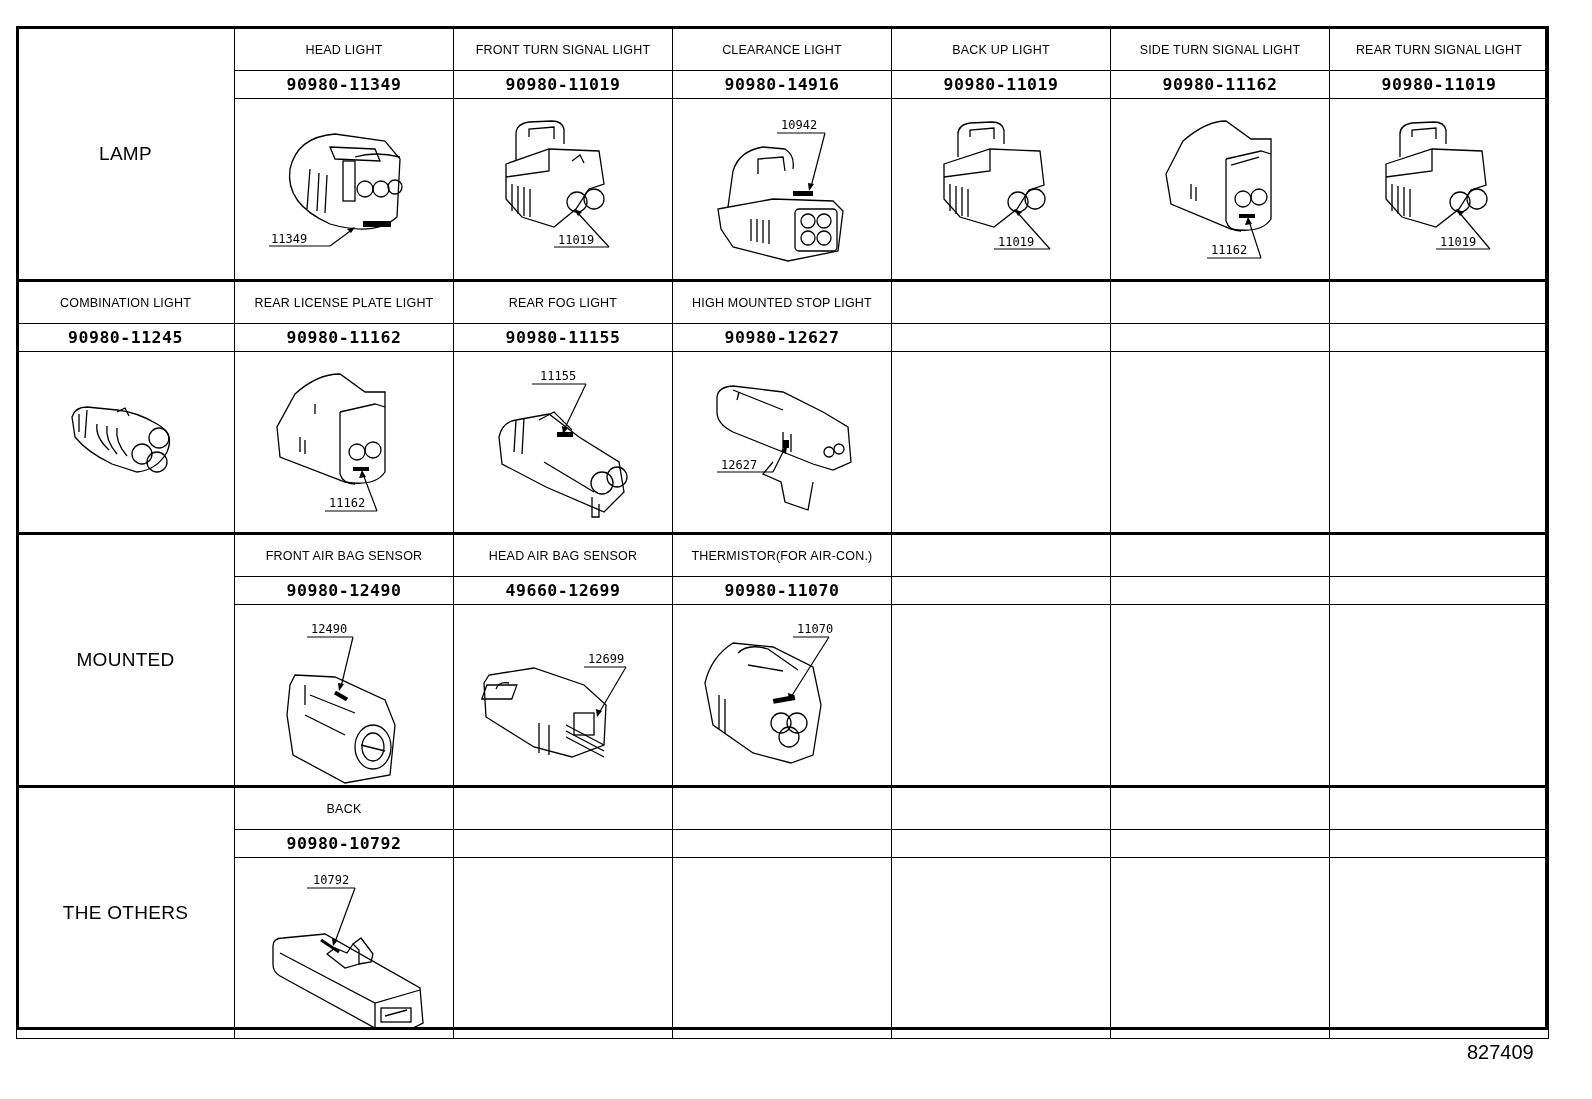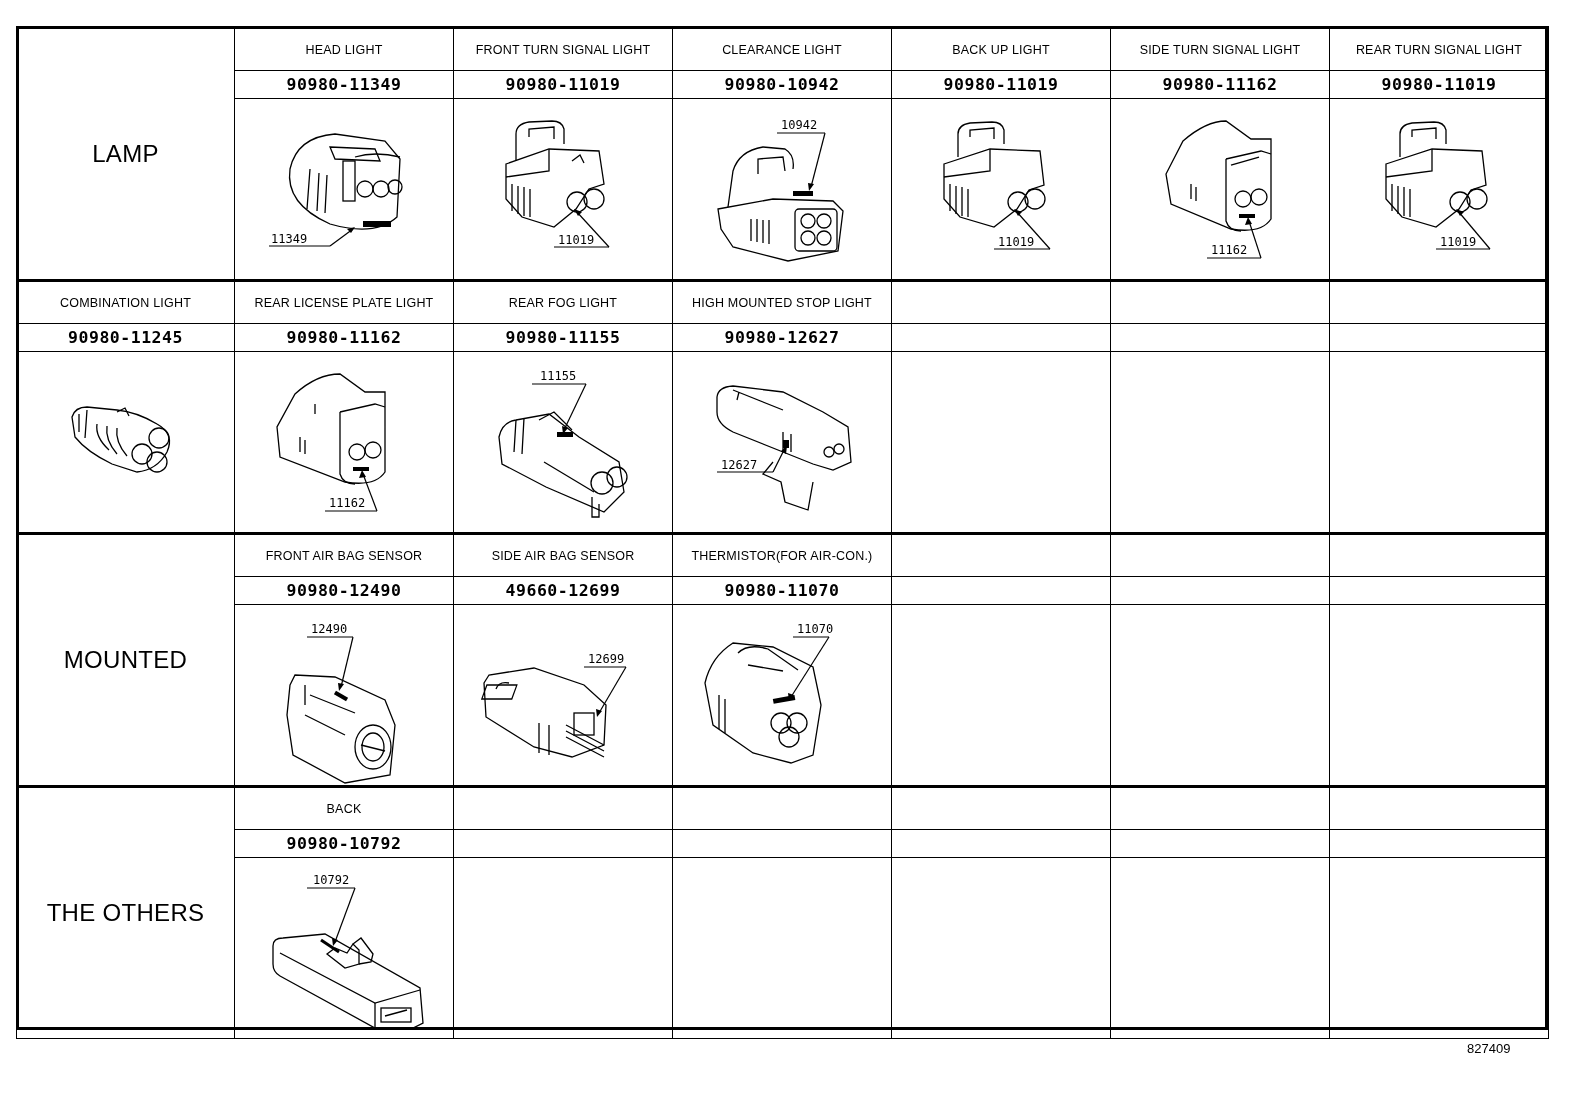--- a/index.html
+++ b/index.html
@@ -3,28 +3,28 @@
 <meta charset="utf-8">
 <style>
   html, body { margin:0; padding:0; background:#ffffff; }
   body { width:1592px; height:1099px; position:relative; overflow:hidden;
          font-family:"Liberation Sans", sans-serif; color:#000; }
   .frame { position:absolute; left:16px; top:26px; width:1532px; height:1004px;
            border:3px solid #000; box-sizing:border-box; }
   table.grid { position:absolute; left:16px; top:26px; width:1532px; height:1004px;
                border-collapse:collapse; table-layout:fixed; }
   table.grid td { border:1px solid #000; padding:0; text-align:center; vertical-align:middle; }
-  td.cat { font-size:24px; letter-spacing:0.3px; }
+  td.cat { font-size:19px; letter-spacing:0.3px; }
   td.lbl { height:41px; font-size:12.5px; letter-spacing:0.2px; }
   td.pn  { height:27px; font-family:"DejaVu Sans Mono", monospace; font-weight:bold;
            font-size:16.5px; letter-spacing:0.5px; border-top:2px solid #000; }
   td.img { height:180px; position:relative; }
   tr.sec-top td { border-top:3px solid #000; }
   .draw { display:block; margin:0 auto; }
-  .footer-id { position:absolute; left:1467px; top:1041px; font-size:13px; }
+  .footer-id { position:absolute; left:1467px; top:1041px; font-size:20px; }
   svg text { font-family:"DejaVu Sans Mono", monospace; font-size:12px; }
 </style>
 </head>
 <body>
 
 <table class="grid">
   <colgroup>
     <col style="width:218px">
       <col style="width:219px">
       <col style="width:219px">
@@ -40,21 +40,21 @@
     <td class="lbl">HEAD LIGHT</td>
     <td class="lbl">FRONT TURN SIGNAL LIGHT</td>
     <td class="lbl">CLEARANCE LIGHT</td>
     <td class="lbl">BACK UP LIGHT</td>
     <td class="lbl">SIDE TURN SIGNAL LIGHT</td>
     <td class="lbl">REAR TURN SIGNAL LIGHT</td>
   </tr>
   <tr>
     <td class="pn">90980-11349</td>
     <td class="pn">90980-11019</td>
-    <td class="pn">90980-10942</td>
+    <td class="pn">90980-14916</td>
     <td class="pn">90980-11019</td>
     <td class="pn">90980-11162</td>
     <td class="pn">90980-11019</td>
   </tr>
   <tr>
 
     <td class="img">
       <svg class="draw" width="218" height="180" viewBox="0 0 218 180">
         <g fill="none" stroke="#000" stroke-width="1.3">
           <path d="M95 125 Q50 105 55 70 Q62 38 100 35 L150 42 L165 60 L162 118 Q140 138 95 125 Z"></path>
@@ -260,21 +260,21 @@
       </svg>
     </td>
     <td class="img"></td>
     <td class="img"></td>
     <td class="img"></td>
   </tr>
 
   <tr class="sec-top">
     <td class="cat" rowspan="3">MOUNTED</td>
     <td class="lbl">FRONT AIR BAG SENSOR</td>
-    <td class="lbl">SIDE AIR BAG SENSOR</td>
+    <td class="lbl">HEAD AIR BAG SENSOR</td>
     <td class="lbl">THERMISTOR(FOR AIR-CON.)</td>
     <td class="lbl"></td>
     <td class="lbl"></td>
     <td class="lbl"></td>
   </tr>
   <tr>
     <td class="pn">90980-12490</td>
     <td class="pn">49660-12699</td>
     <td class="pn">90980-11070</td>
     <td class="pn"></td>

